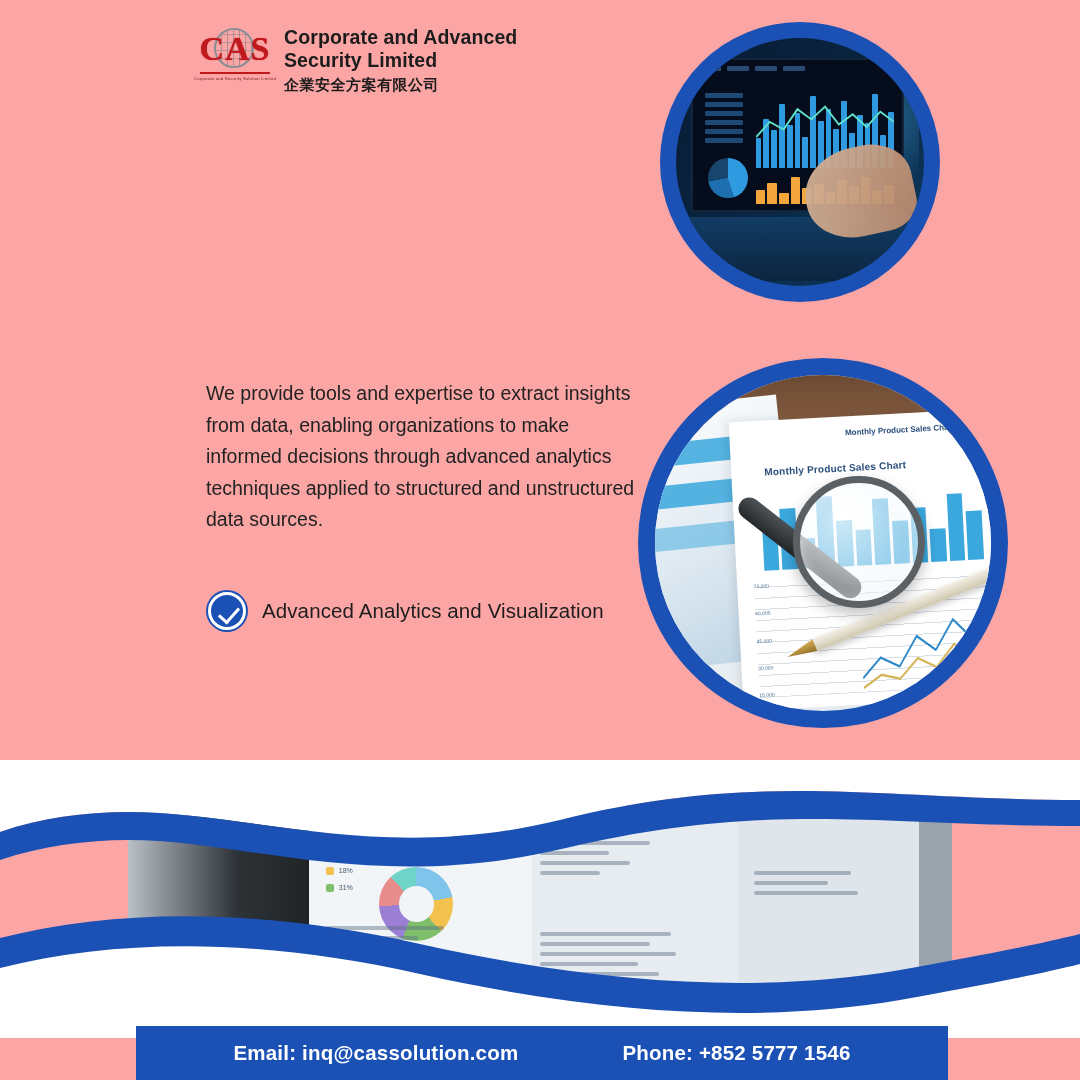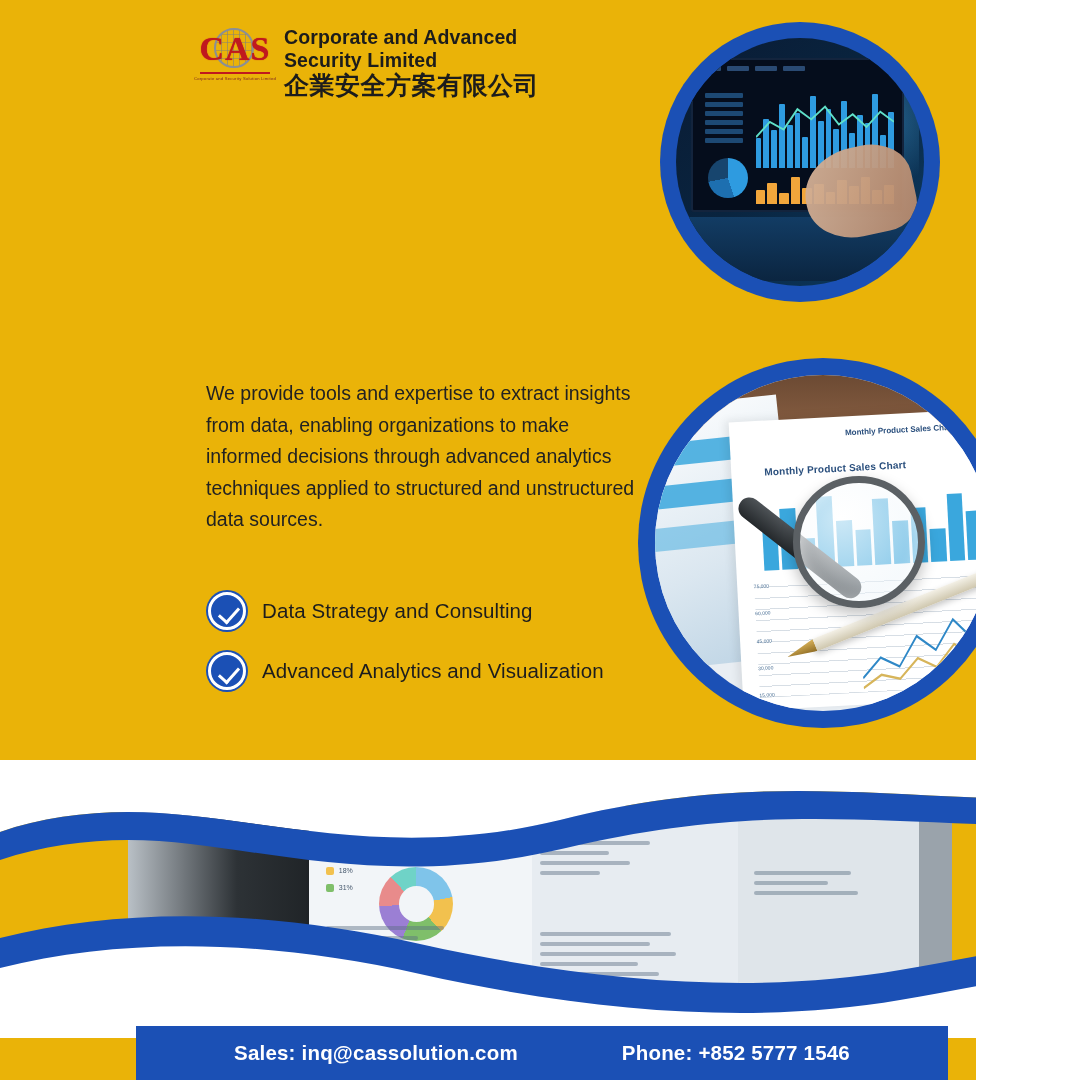--- a/index.html
+++ b/index.html
@@ -4,22 +4,22 @@
 <style>
   * { box-sizing: border-box; margin: 0; padding: 0; }
   html, body {
     width: 1080px; height: 1080px;
     background: #ffffff;
     font-family: "Liberation Sans", sans-serif;
     overflow: hidden;
   }
   #poster {
     position: relative;
-    width: 976px; height: 1080px;
-    background: #eab308;
+    width: 1080px; height: 1080px;
+    background: #fca5a5;
     overflow: hidden;
   }
 
   
   #logo-block {
     position: absolute;
     left: 196px; top: 22px;
     display: flex;
     align-items: flex-start;
     gap: 10px;
@@ -71,21 +71,21 @@
   #logo-words { padding-top: 4px; }
   #logo-words .ln {
     font-weight: bold;
     font-size: 19.5px;
     line-height: 23px;
     color: #1c1c1c;
     letter-spacing: .1px;
   }
   #logo-words .ln-cn {
     font-weight: bold;
-    font-size: 25px;
+    font-size: 15px;
     line-height: 26px;
     color: #1c1c1c;
     letter-spacing: .5px;
   }
 
   
   #headline {
     position: absolute;
     left: 206px; top: 124px;
     width: 470px;
@@ -403,24 +403,20 @@
       <div class="ln">Corporate and Advanced</div>
       <div class="ln">Security Limited</div>
       <div class="ln-cn">企業安全方案有限公司</div>
     </div>
   </div>
 
 
   <p id="intro-paragraph">We provide tools and expertise to extract insights from data, enabling organizations to make informed decisions through advanced analytics techniques applied to structured and unstructured data sources.</p>
 
   <div id="feature-list">
-    <div class="feature-row">
-      <span class="check-icon"></span>
-      <span class="feature-label">Data Strategy and Consulting</span>
-    </div>
     <div class="feature-row">
       <span class="check-icon"></span>
       <span class="feature-label">Advanced Analytics and Visualization</span>
     </div>
   </div>
 
   <div id="photo-circle-top" class="photo-ring">
     <div class="photo-inner">
       <div class="dash-photo">
         <div class="dash-glow"></div>
@@ -577,17 +573,17 @@
     <path d="M0,0 L1080,0 L1080,40 C880,40 760,10 560,60 C380,104 250,52 128,52 C84,52 40,58 0,72 Z" fill="#ffffff"></path>
     <path d="M0,72 C40,58 84,52 128,52 C250,52 380,104 560,60 C760,10 880,40 1080,40 L1080,66 C880,66 770,40 566,88 C372,134 248,80 128,80 C86,80 42,86 0,100 Z" fill="#1b50b5"></path>
   </svg>
 
   <svg id="wave-blue" viewBox="0 0 1080 260" preserveAspectRatio="none">
     <path d="M0,180 C120,150 260,150 420,186 C600,226 760,236 900,212 C980,198 1040,186 1080,176 L1080,260 L0,260 Z" fill="#ffffff"></path>
     <path d="M0,160 C120,130 260,130 420,166 C600,206 760,216 900,192 C980,178 1040,166 1080,156 L1080,186 C1040,196 980,208 900,222 C760,246 600,236 420,196 C260,160 120,160 0,190 Z" fill="#1b50b5"></path>
   </svg>
 
   <div id="footer-bar">
-    <span class="f-text">Sales: inq@cassolution.com</span>
+    <span class="f-text">Email: inq@cassolution.com</span>
     <span class="f-text">Phone: +852 5777 1546</span>
   </div>
 
 </div>
 
 </body></html>

